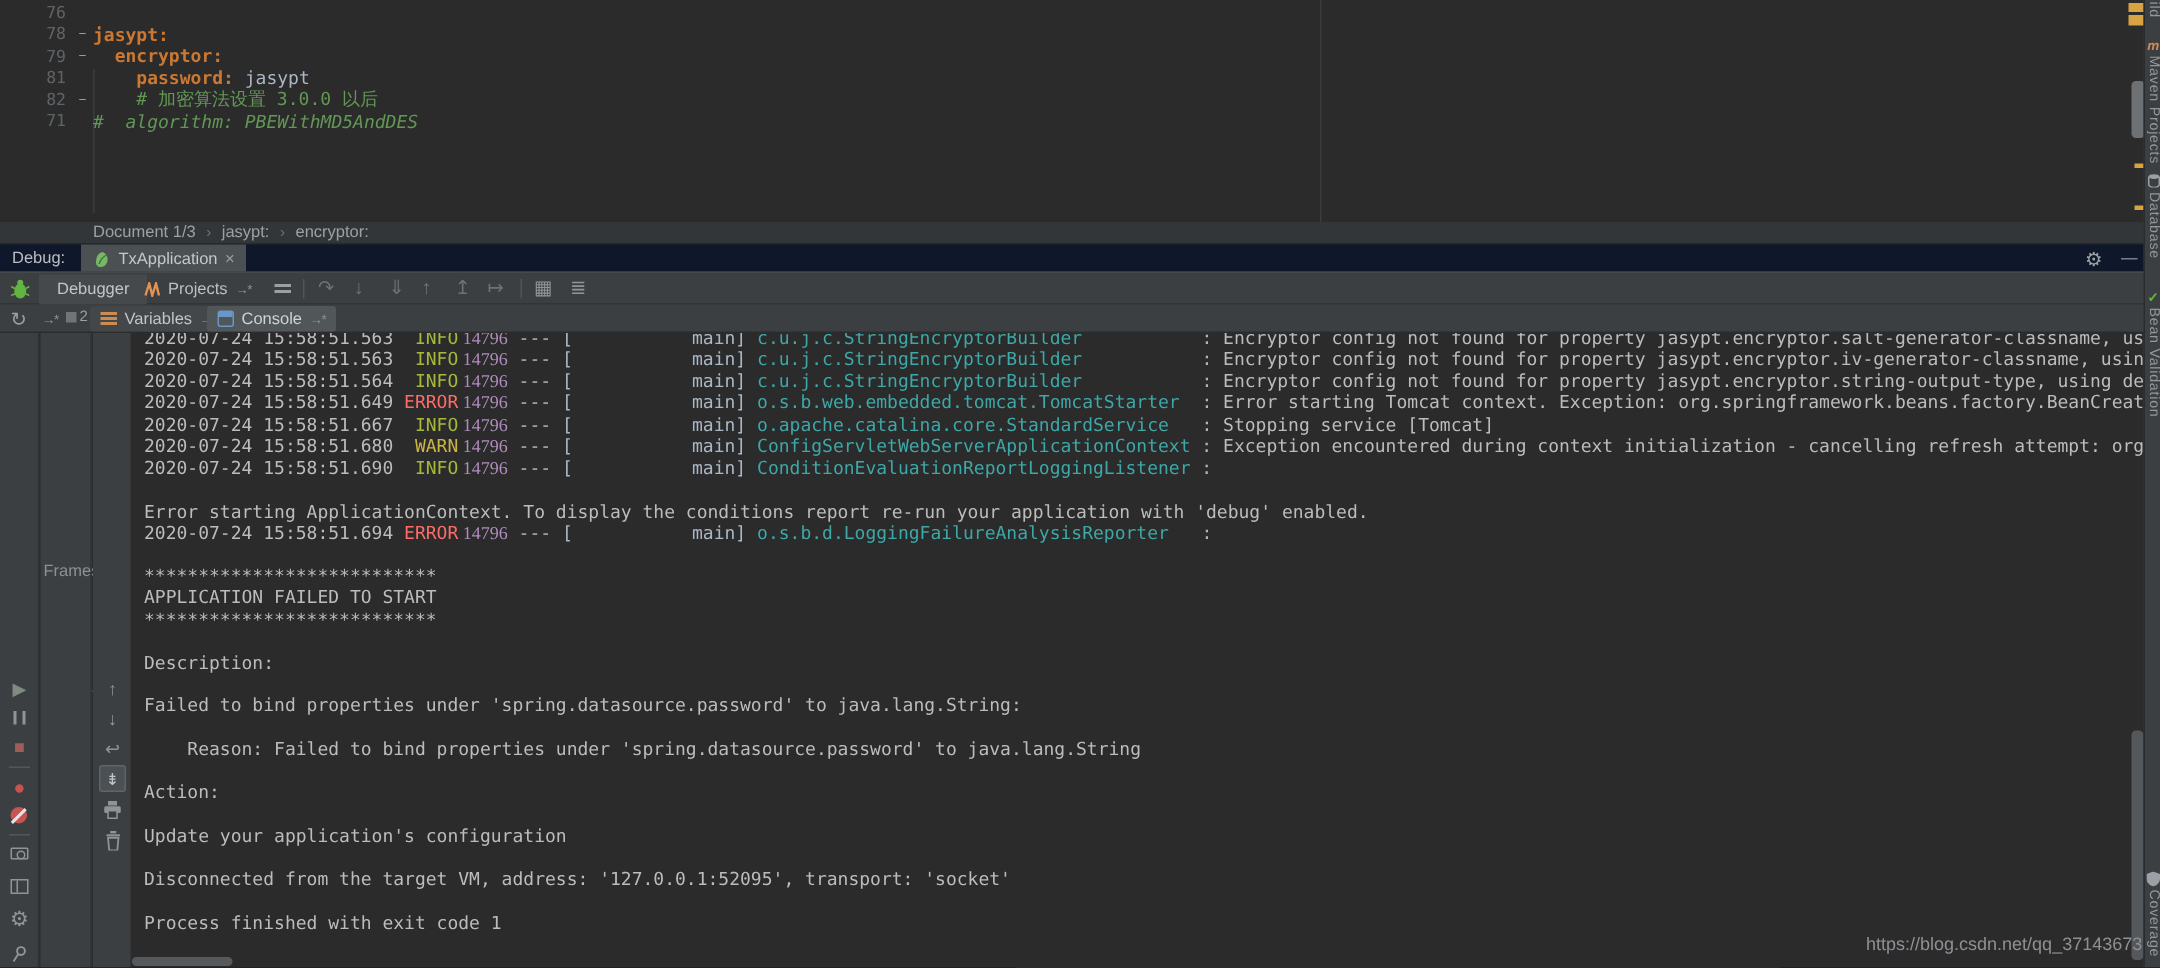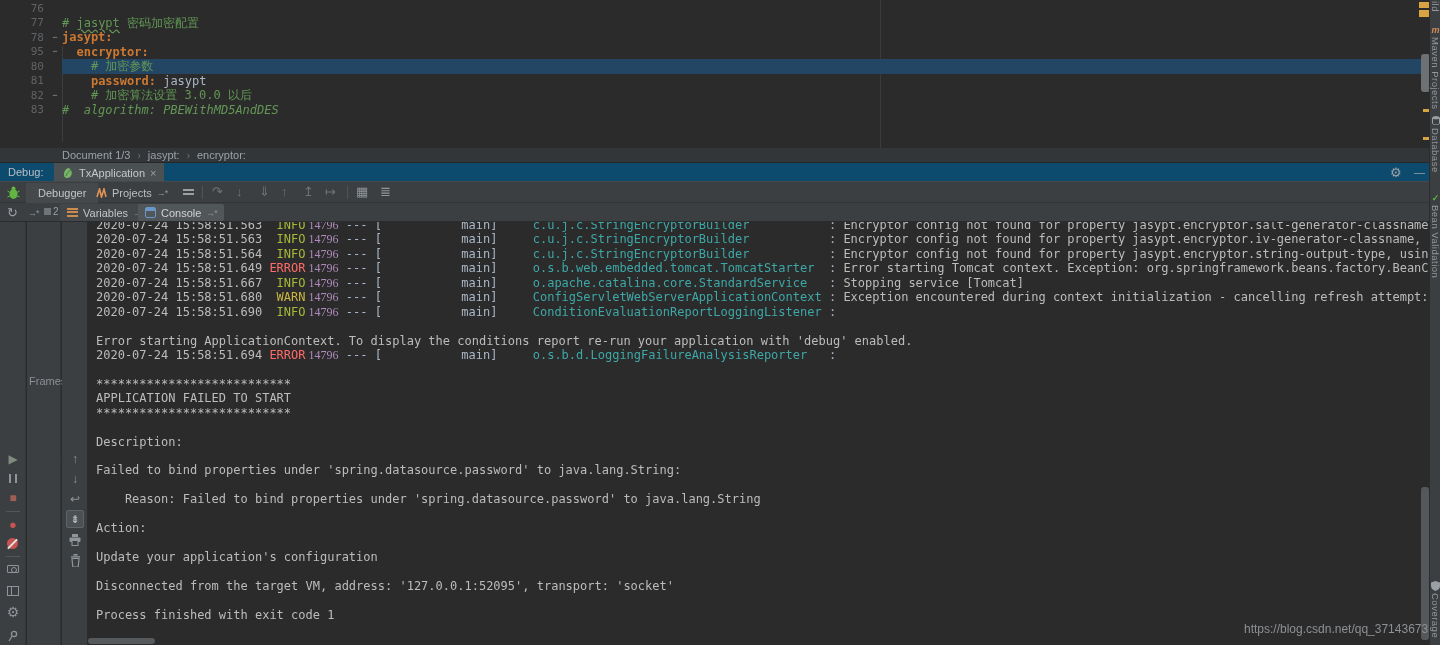--- a/index.html
+++ b/index.html
@@ -29,21 +29,21 @@
   .stripe-mark{position:absolute;background:#d9a343;}
   .scroll-thumb-v{position:absolute;background:#5c6062;border-radius:3px;}
 
   
   .breadcrumbs{position:absolute;left:0;top:148px;width:1432px;height:14px;background:#333638;
                display:flex;align-items:center;padding-left:62px;box-sizing:border-box;
                font-size:11px;color:#9ba1a7;gap:7px;}
   .crumb-sep{color:#6e7377;font-size:10px;}
 
   
-  .dbg-titlebar{position:absolute;left:0;top:162px;width:1432px;height:19px;background:#0c4a6e;
+  .dbg-titlebar{position:absolute;left:0;top:162px;width:1432px;height:19px;background:#0f172a;
                 border-top:1px solid #262829;box-sizing:border-box;}
   .dbg-label{position:absolute;left:8px;top:3px;font-size:11px;color:#bbbfc3;}
   .session-tab{position:absolute;left:54px;top:0;height:19px;background:#4b5052;display:flex;
                align-items:center;gap:5px;padding:0 8px;}
   .session-tab .title{font-size:11px;color:#c5c8ca;}
   .session-tab .close{font-size:11px;color:#9ba0a5;}
   .tb-right-ico{position:absolute;top:2px;font-size:13px;color:#9ba0a5;line-height:15px;}
 
   .dbg-toolbar{position:absolute;left:0;top:181px;width:1432px;height:22px;background:#3c3f41;
                border-top:1px solid #46494b;border-bottom:1px solid #323436;box-sizing:border-box;}
@@ -81,21 +81,21 @@
   .bars{background:repeating-linear-gradient(to bottom,#9ba0a5 0 2px,transparent 2px 4px);}
   .frames-lbl{position:absolute;left:29px;top:375px;font-size:11px;color:#8c9196;}
 
   
   .console-bg{position:absolute;left:88px;top:222px;width:1344px;height:423px;background:#2b2b2b;overflow:hidden;}
   #console-output{position:absolute;left:8px;top:0;margin-top:-4px;white-space:pre;
                   font-family:"DejaVu Sans Mono",monospace;font-size:12px;line-height:14.45px;}
   .console-line{height:14.45px;}
   .c-ts{color:#bcbcbc;} .c-msg{color:#bcbcbc;} .c-plain{color:#a9b7c6;}
   .c-info{color:#a8b839;} .c-warn{color:#ccb540;} .c-error{color:#ff6b68;}
-  .c-pid{color:#b08cbe;font-family:Liberation Serif, serif;} .c-logger{color:#3ea7a7;margin-left:28px;}
+  .c-pid{color:#b08cbe;font-family:Liberation Serif, serif;} .c-logger{color:#3ea7a7;}
 
   
   .dock{position:absolute;left:1429px;top:0;width:11px;height:645px;background:#3c3f41;border-left:1px solid #2a2c2e;box-sizing:border-box;}
   .vtab{position:absolute;left:0;width:11px;writing-mode:vertical-rl;font-size:9.5px;color:#93979c;letter-spacing:0.5px;}
   .dock-ico{position:absolute;left:1px;width:9px;text-align:center;}
 
   
   .watermark{position:absolute;left:1128px;top:560px;font-size:42px;font-weight:bold;color:#ffffff;
              letter-spacing:2px;text-shadow:0 2px 6px rgba(0,0,0,0.55);}
   .wm-url{position:absolute;left:1244px;top:622px;font-size:12px;color:#8d9095;}
@@ -109,51 +109,41 @@
   <div class="editor">
     <div class="col-guide"></div>
     <div class="indent-guide"></div>
     <div id="code-lines">
         <div class="code-row">
           <span class="gnum">76</span>
           <span class="fold"></span>
           <span class="ctext"></span>
         </div>
         <div class="code-row">
-          <span class="gnum">77</span>
-          <span class="fold"></span>
-          <span class="ctext"><span class="s-comment"># </span><span class="s-comment s-wavy">jasypt</span><span class="s-comment"> 密码加密配置</span></span>
-        </div>
-        <div class="code-row">
           <span class="gnum">78</span>
           <span class="fold">−</span>
           <span class="ctext"><span class="s-key">jasypt:</span></span>
         </div>
         <div class="code-row">
-          <span class="gnum">95</span>
+          <span class="gnum">79</span>
           <span class="fold">−</span>
           <span class="ctext"><span class="s-plain">  </span><span class="s-key">encryptor:</span></span>
-        </div>
-        <div class="code-row">
-          <span class="gnum">80</span>
-          <span class="fold"></span>
-          <span class="ctext hl"><span class="s-plain">    </span><span class="s-comment"># 加密参数</span></span>
         </div>
         <div class="code-row">
           <span class="gnum">81</span>
           <span class="fold"></span>
           <span class="ctext"><span class="s-plain">    </span><span class="s-key">password:</span><span class="s-plain"> </span><span class="s-value">jasypt</span></span>
         </div>
         <div class="code-row">
           <span class="gnum">82</span>
           <span class="fold">−</span>
           <span class="ctext"><span class="s-plain">    </span><span class="s-comment"># 加密算法设置 3.0.0 以后</span></span>
         </div>
         <div class="code-row">
-          <span class="gnum">83</span>
+          <span class="gnum">71</span>
           <span class="fold"></span>
           <span class="ctext"><span class="s-commenti">#  algorithm: PBEWithMD5AndDES</span></span>
         </div>
       </div>
   </div>
 
   <div class="stripe-mark" style="left:1419px;top:2px;width:11px;height:6px;"></div>
   <div class="stripe-mark" style="left:1419px;top:10px;width:11px;height:7px;"></div>
   <div class="scroll-thumb-v" style="left:1421px;top:54px;width:9px;height:38px;background:#6e7173;"></div>
   <div class="stripe-mark" style="left:1423px;top:109px;width:8px;height:3px;"></div>

